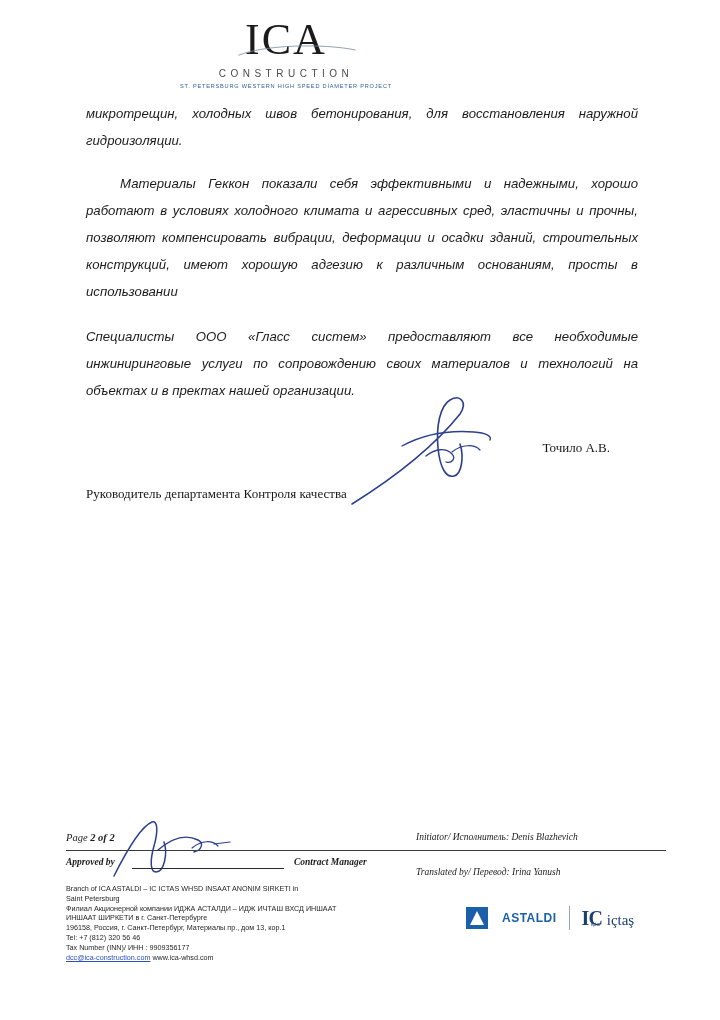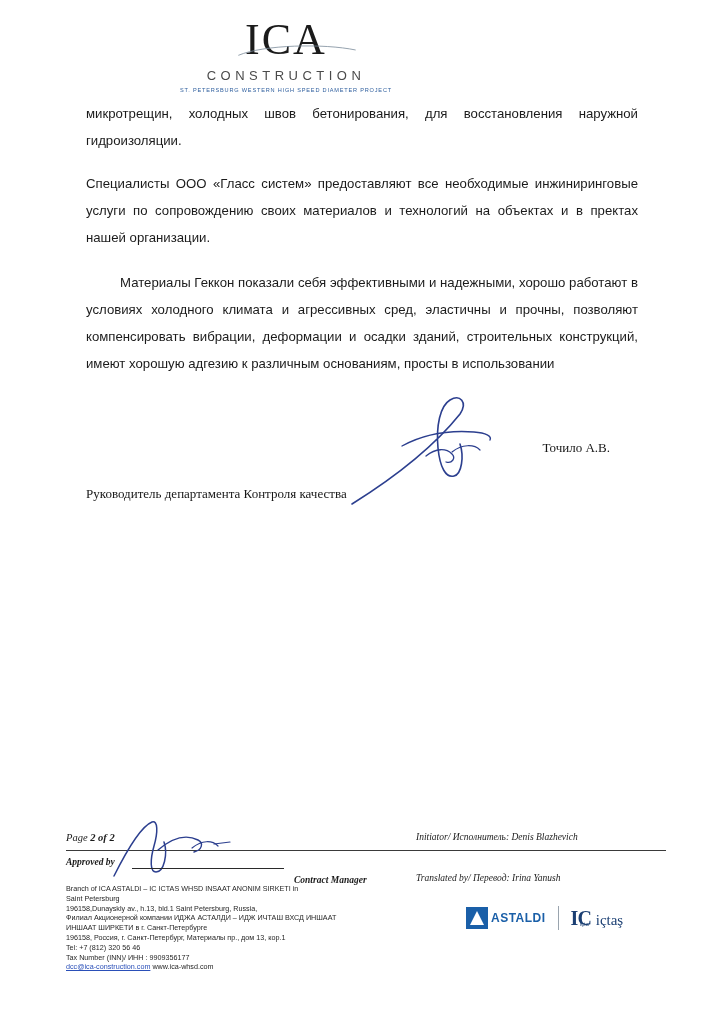--- a/index.html
+++ b/index.html
@@ -38,38 +38,39 @@
   }
   .logo-swoosh {
     position: absolute;
     left: -8px;
     right: -10px;
     bottom: 4px;
     height: 16px;
     pointer-events: none;
   }
   .logo-sub1 {
-    font-size: 13px;
+    font-size: 10px;
     letter-spacing: 4.5px;
     color: #4a4a4a;
     margin-top: 6px;
   }
   .logo-sub2 {
     font-size: 5.6px;
     letter-spacing: 0.8px;
     color: #2f5f9e;
     margin-top: 4px;
   }
 
   
   .doc-body {
     position: absolute;
     top: 100px;
     left: 86px;
     width: 552px;
+    font-style: italic;
   }
   .para {
     font-size: 13.2px;
     line-height: 27px;
     text-align: justify;
     text-justify: inter-word;
     color: #1b1b1b;
     margin: 0 0 18px 0;
   }
   .para.indent {
@@ -149,40 +150,40 @@
   .approved-line {
     position: absolute;
     left: 66px;
     top: 36px;
     width: 152px;
     border-bottom: 1px solid #2a2a2a;
   }
   .contract-manager {
     position: absolute;
     left: 228px;
-    top: 43px;
+    top: 25px;
     font-family: "Liberation Serif", serif;
     font-style: italic;
     font-weight: bold;
     font-size: 9.5px;
     color: #1b1b1b;
   }
   .initiator {
     position: absolute;
     left: 350px;
     top: 0;
     font-family: "Liberation Serif", serif;
     font-style: italic;
     font-size: 9.5px;
     color: #1b1b1b;
   }
   .translated {
     position: absolute;
     left: 350px;
-    top: 41px;
+    top: 35px;
     font-family: "Liberation Serif", serif;
     font-style: italic;
     font-size: 9.5px;
     color: #1b1b1b;
   }
   .approve-scribble {
     position: absolute;
     left: 40px;
     top: -18px;
     width: 140px;
@@ -215,21 +216,21 @@
     position: absolute;
     left: 466px;
     top: 906px;
     display: flex;
     align-items: center;
     gap: 12px;
   }
   .astaldi {
     display: flex;
     align-items: center;
-    gap: 3px;
+    gap: 14px;
   }
   .astaldi-mark {
     width: 22px;
     height: 22px;
     background: #1a5fa8;
     display: inline-block;
     position: relative;
   }
   .astaldi-mark::after {
     content: "";
@@ -287,22 +288,22 @@
     <svg class="logo-swoosh" viewBox="0 0 180 24" preserveAspectRatio="none">
       <path d="M2 20 C 40 4, 130 2, 178 12" stroke="#7a8a99" stroke-width="1.2" fill="none"></path>
     </svg>
   </div>
   <div class="logo-sub1">CONSTRUCTION</div>
   <div class="logo-sub2">ST. PETERSBURG WESTERN HIGH SPEED DIAMETER PROJECT</div>
 </div>
 
 <div class="doc-body">
   <p class="para tight">микротрещин, холодных швов бетонирования, для восстановления наружной гидроизоляции.</p>
+  <p class="para indent">Материалы Геккон показали себя эффективными и надежными, хорошо работают в условиях холодного климата и агрессивных сред, эластичны и прочны, позволяют компенсировать вибрации, деформации и осадки зданий, строительных конструкций, имеют хорошую адгезию к различным основаниям, просты в использовании</p>
   <p class="para">Специалисты ООО «Гласс систем» предоставляют все необходимые инжиниринговые   услуги по сопровождению своих материалов и технологий на объектах и в пректах нашей организации.</p>
-  <p class="para indent">Материалы Геккон показали себя эффективными и надежными, хорошо работают в условиях холодного климата и агрессивных сред, эластичны и прочны, позволяют компенсировать вибрации, деформации и осадки зданий, строительных конструкций, имеют хорошую адгезию к различным основаниям, просты в использовании</p>
 </div>
 
 <svg class="sig-scribble" viewBox="0 0 200 130">
   <path d="M12 118 C 60 88, 96 58, 120 28 C 128 16, 120 8, 110 14 C 100 20, 96 40, 98 62 C 100 82, 106 92, 114 90 C 122 88, 124 70, 120 58" stroke="#2c3f8f" stroke-width="1.6" fill="none" stroke-linecap="round"></path>
   <path d="M62 60 C 84 48, 108 44, 134 46 C 146 47, 152 50, 150 54" stroke="#2c3f8f" stroke-width="1.4" fill="none" stroke-linecap="round"></path>
   <path d="M86 70 C 96 62, 106 62, 112 68 C 116 72, 112 78, 106 76" stroke="#2c3f8f" stroke-width="1.3" fill="none" stroke-linecap="round"></path>
   <path d="M112 66 C 122 58, 134 58, 140 64" stroke="#2c3f8f" stroke-width="1.2" fill="none" stroke-linecap="round"></path>
 </svg>
 
 <div class="sig-row">
@@ -327,21 +328,20 @@
   <div class="approved">Approved by</div>
   <div class="approved-line"></div>
   <div class="contract-manager">Contract  Manager</div>
   <div class="initiator">Initiator/ Исполнитель: Denis Blazhevich</div>
   <div class="translated">Translated by/ Перевод:  Irina Yanush</div>
 </div>
 
 <div class="address-block">
   <div>Branch of ICA ASTALDI – IC ICTAS WHSD INSAAT ANONIM SIRKETI in</div>
   <div>Saint Petersburg</div>
-  <div>196158,Dunayskly av., h.13, bld.1 Saint Petersburg, Russia,</div>
   <div class="ru">Филиал Акционерной компании ИДЖА АСТАЛДИ – ИДЖ ИЧТАШ ВХСД ИНШААТ</div>
   <div class="ru">ИНШААТ ШИРКЕТИ в г. Санкт-Петербурге</div>
   <div class="ru">196158, Россия, г. Санкт-Петербург, Материалы пр., дом 13, кор.1</div>
   <div>Tel: +7 (812) 320 56 46</div>
   <div>Tax Number (INN)/ ИНН : 9909356177</div>
   <div>
     <span class="link">dcc@ica-construction.com</span>
     <span class="plain">www.ica-whsd.com</span>
   </div>
 </div>

